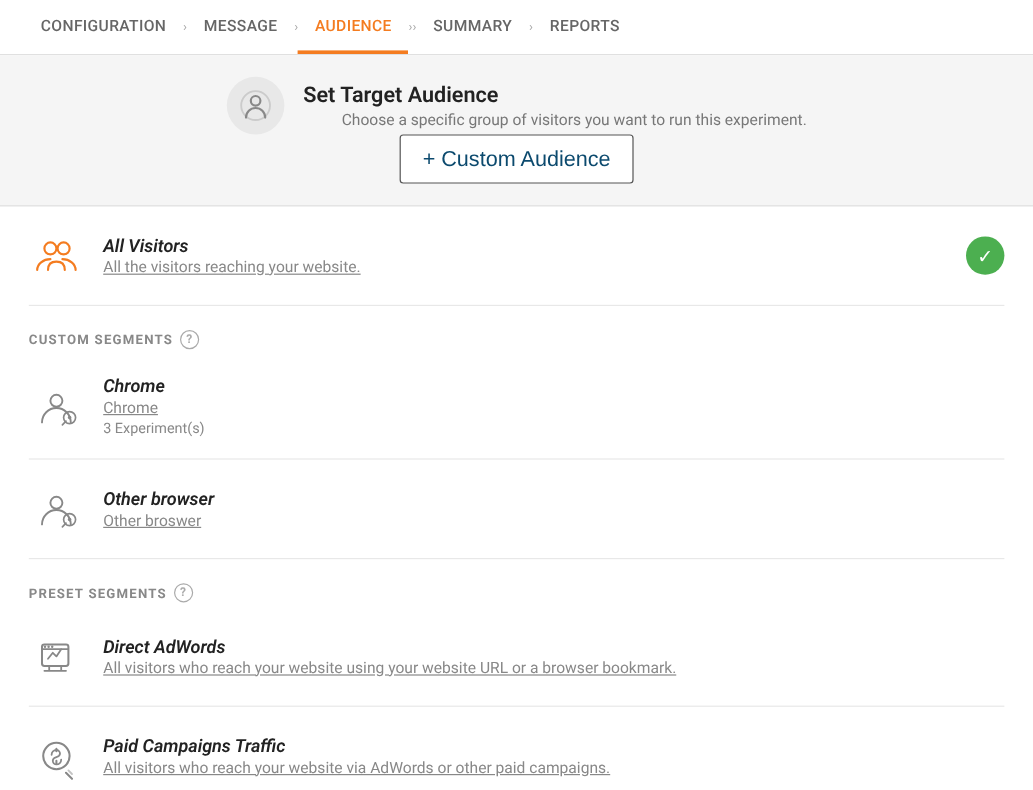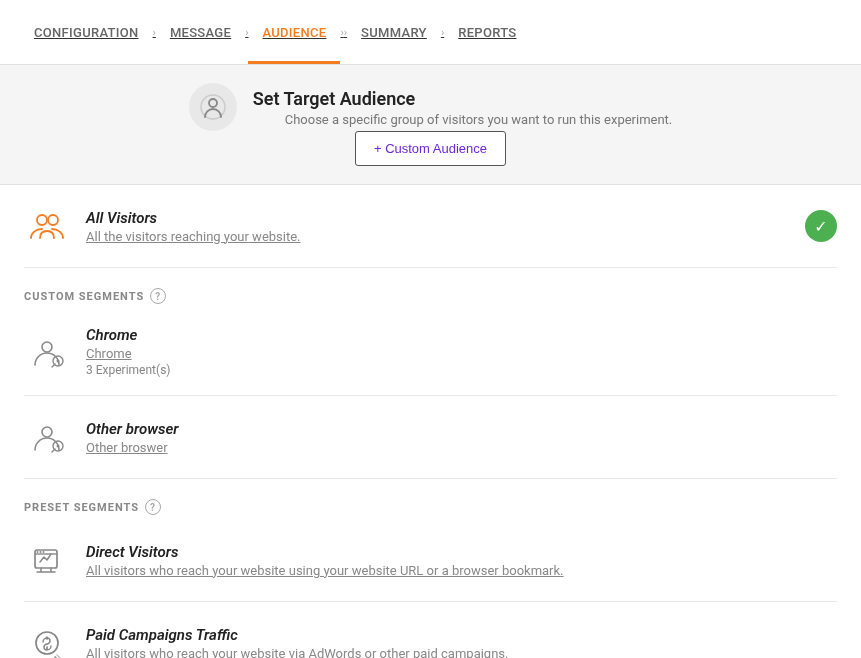--- a/index.html
+++ b/index.html
@@ -10,23 +10,22 @@
       width: 861px;
       min-height: 658px;
     }
 
     
     .nav-bar {
       display: flex;
       align-items: center;
       border-bottom: 1px solid #e0e0e0;
       padding: 0 20px;
-      height: 65px;
+      height: 46px;
       gap: 0;
-      text-decoration: underline;
     }
     .nav-item {
       display: flex;
       align-items: center;
       gap: 8px;
       padding: 0 14px;
       height: 100%;
       font-size: 13px;
       font-weight: 500;
       color: #666;
@@ -87,23 +86,23 @@
     .header-subtitle {
       font-size: 13px;
       color: #777;
       margin-top: 3px;
       margin-left: 32px;
     }
     .custom-audience-btn {
       border: 1.5px solid #555;
       background: #fff;
       padding: 9px 18px;
-      font-size: 13px;
+      font-size: 18px;
       font-weight: 500;
-      color: #6d28d9;
+      color: #0c4a6e;
       cursor: pointer;
       border-radius: 3px;
     }
 
     
     .section {
       padding: 20px 24px 0;
     }
     .section-label {
       font-size: 11px;
@@ -304,21 +303,21 @@
         <rect x="8" y="10" width="22" height="18" rx="2" stroke="#888" stroke-width="1.7" fill="none"></rect>
         <path d="M13 22l4-5 3 3 4-6" stroke="#888" stroke-width="1.5" fill="none" stroke-linecap="round" stroke-linejoin="round"></path>
         <path d="M8 14h22" stroke="#888" stroke-width="1.4"></path>
         <circle cx="10.5" cy="12" r="1" fill="#888"></circle>
         <circle cx="13.5" cy="12" r="1" fill="#888"></circle>
         <circle cx="16.5" cy="12" r="1" fill="#888"></circle>
         <path d="M14 28v4M24 28v4M10 32h18" stroke="#888" stroke-width="1.5" stroke-linecap="round"></path>
       </svg>
     </div>
     <div class="audience-info">
-      <div class="audience-name">Direct Visitors</div>
+      <div class="audience-name">Direct AdWords</div>
       <div class="audience-desc">All visitors who reach your website using your website URL or a browser bookmark.</div>
     </div>
   </div>
 
   <div class="audience-item">
     <div class="audience-icon">
       <svg width="40" height="40" viewBox="0 0 40 40" fill="none">
         <circle cx="20" cy="20" r="11" stroke="#888" stroke-width="1.7" fill="none"></circle>
         <path d="M20 14v2M20 24v2" stroke="#888" stroke-width="1.7" stroke-linecap="round"></path>
         <path d="M16 19c0-2.209 1.791-4 4-4a3 3 0 0 1 3 3c0 1.5-1 2.5-3 3s-3 1.5-3 3a3 3 0 0 0 3 3c2.209 0 4-1.791 4-4" stroke="#888" stroke-width="1.5" fill="none" stroke-linecap="round"></path>

